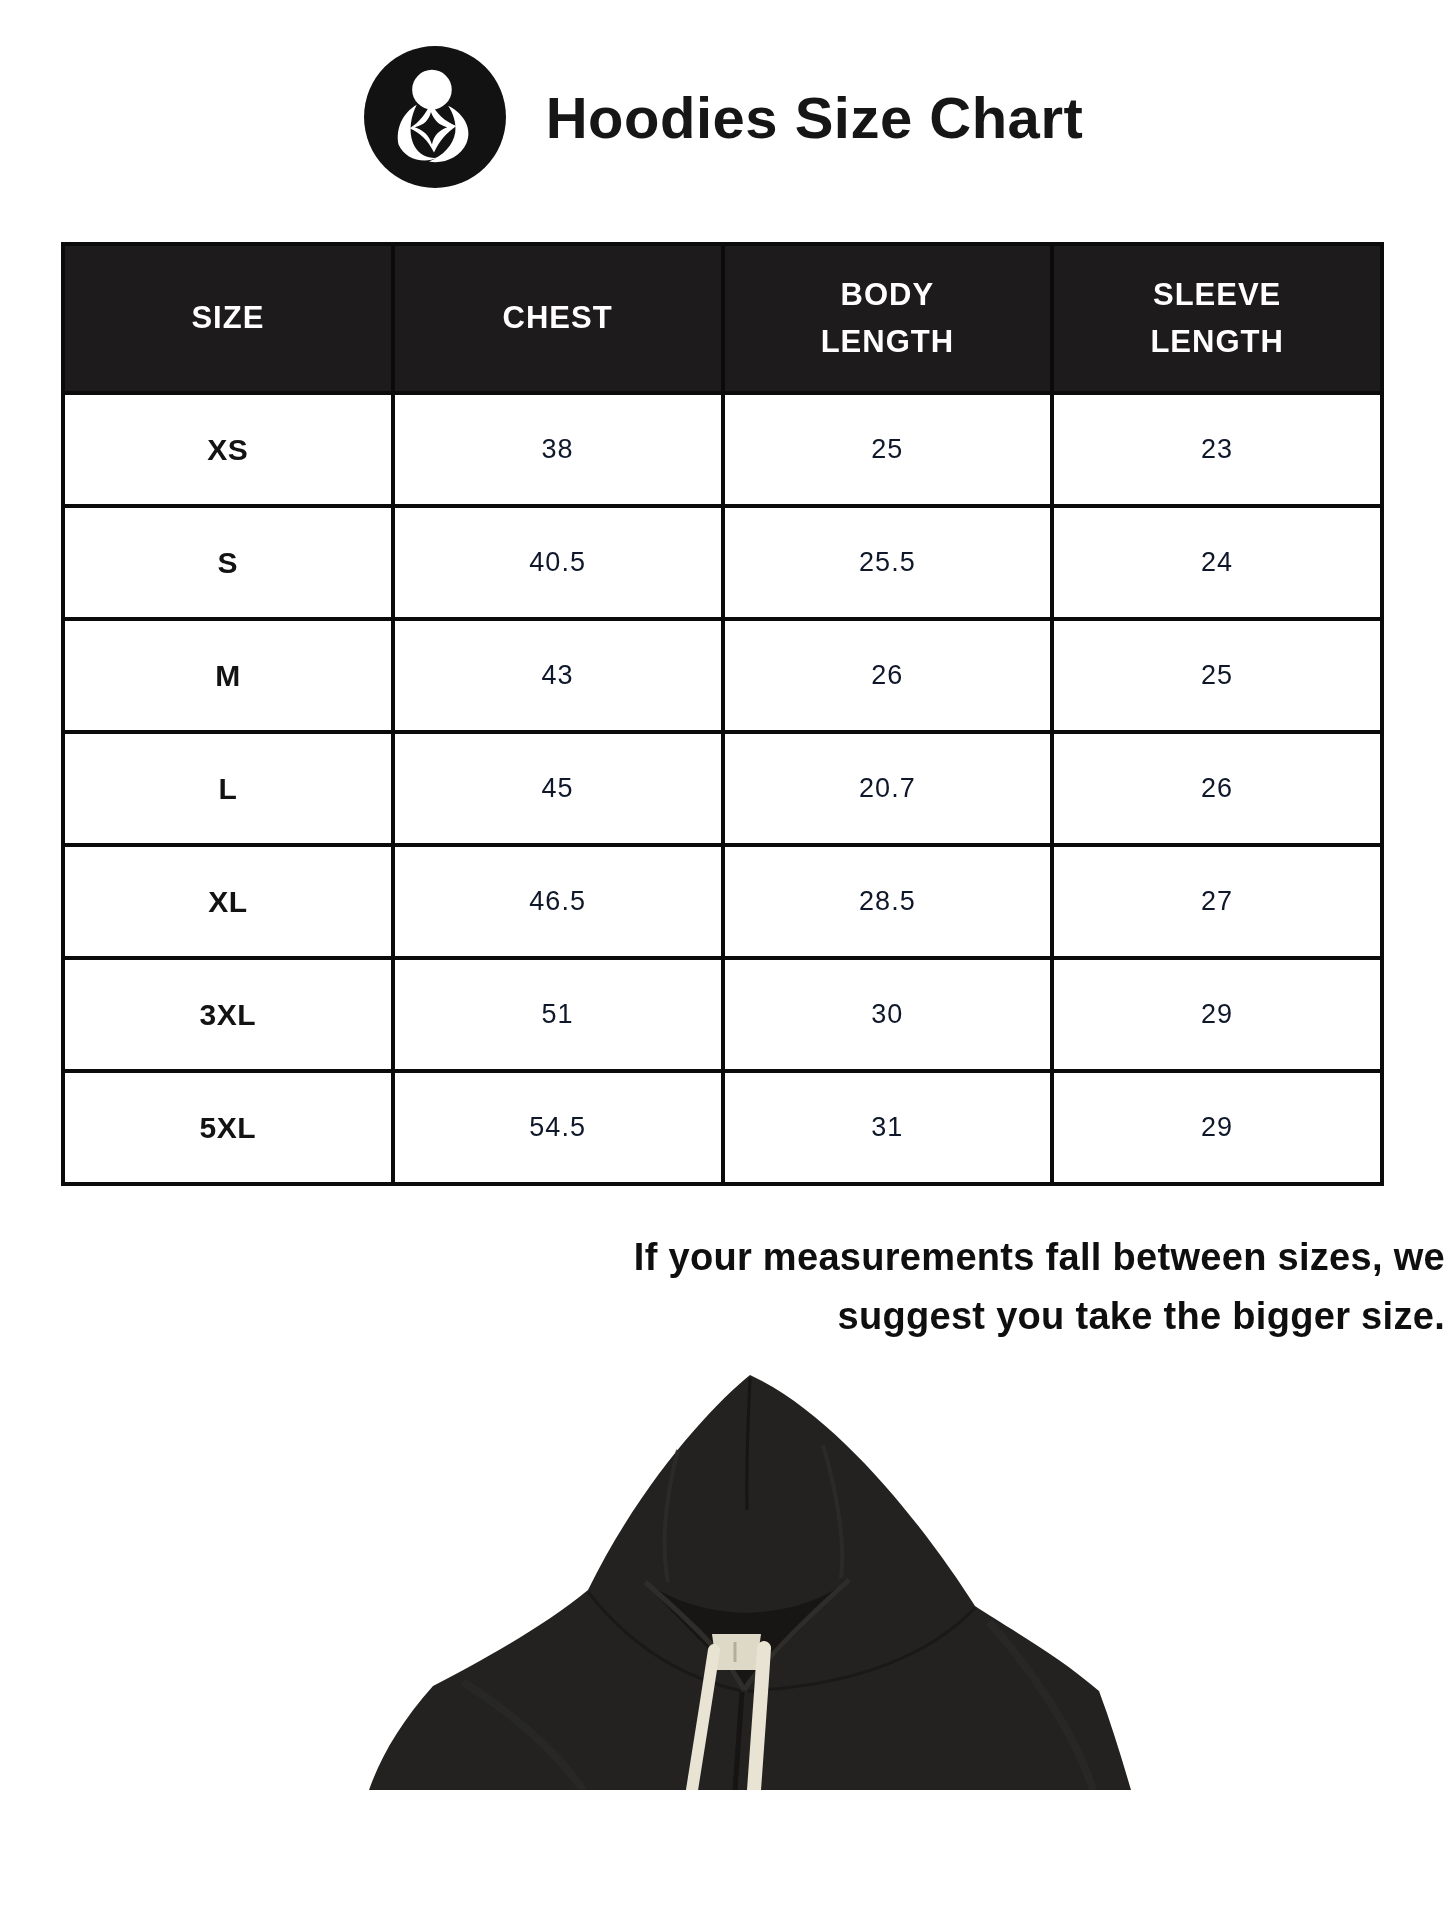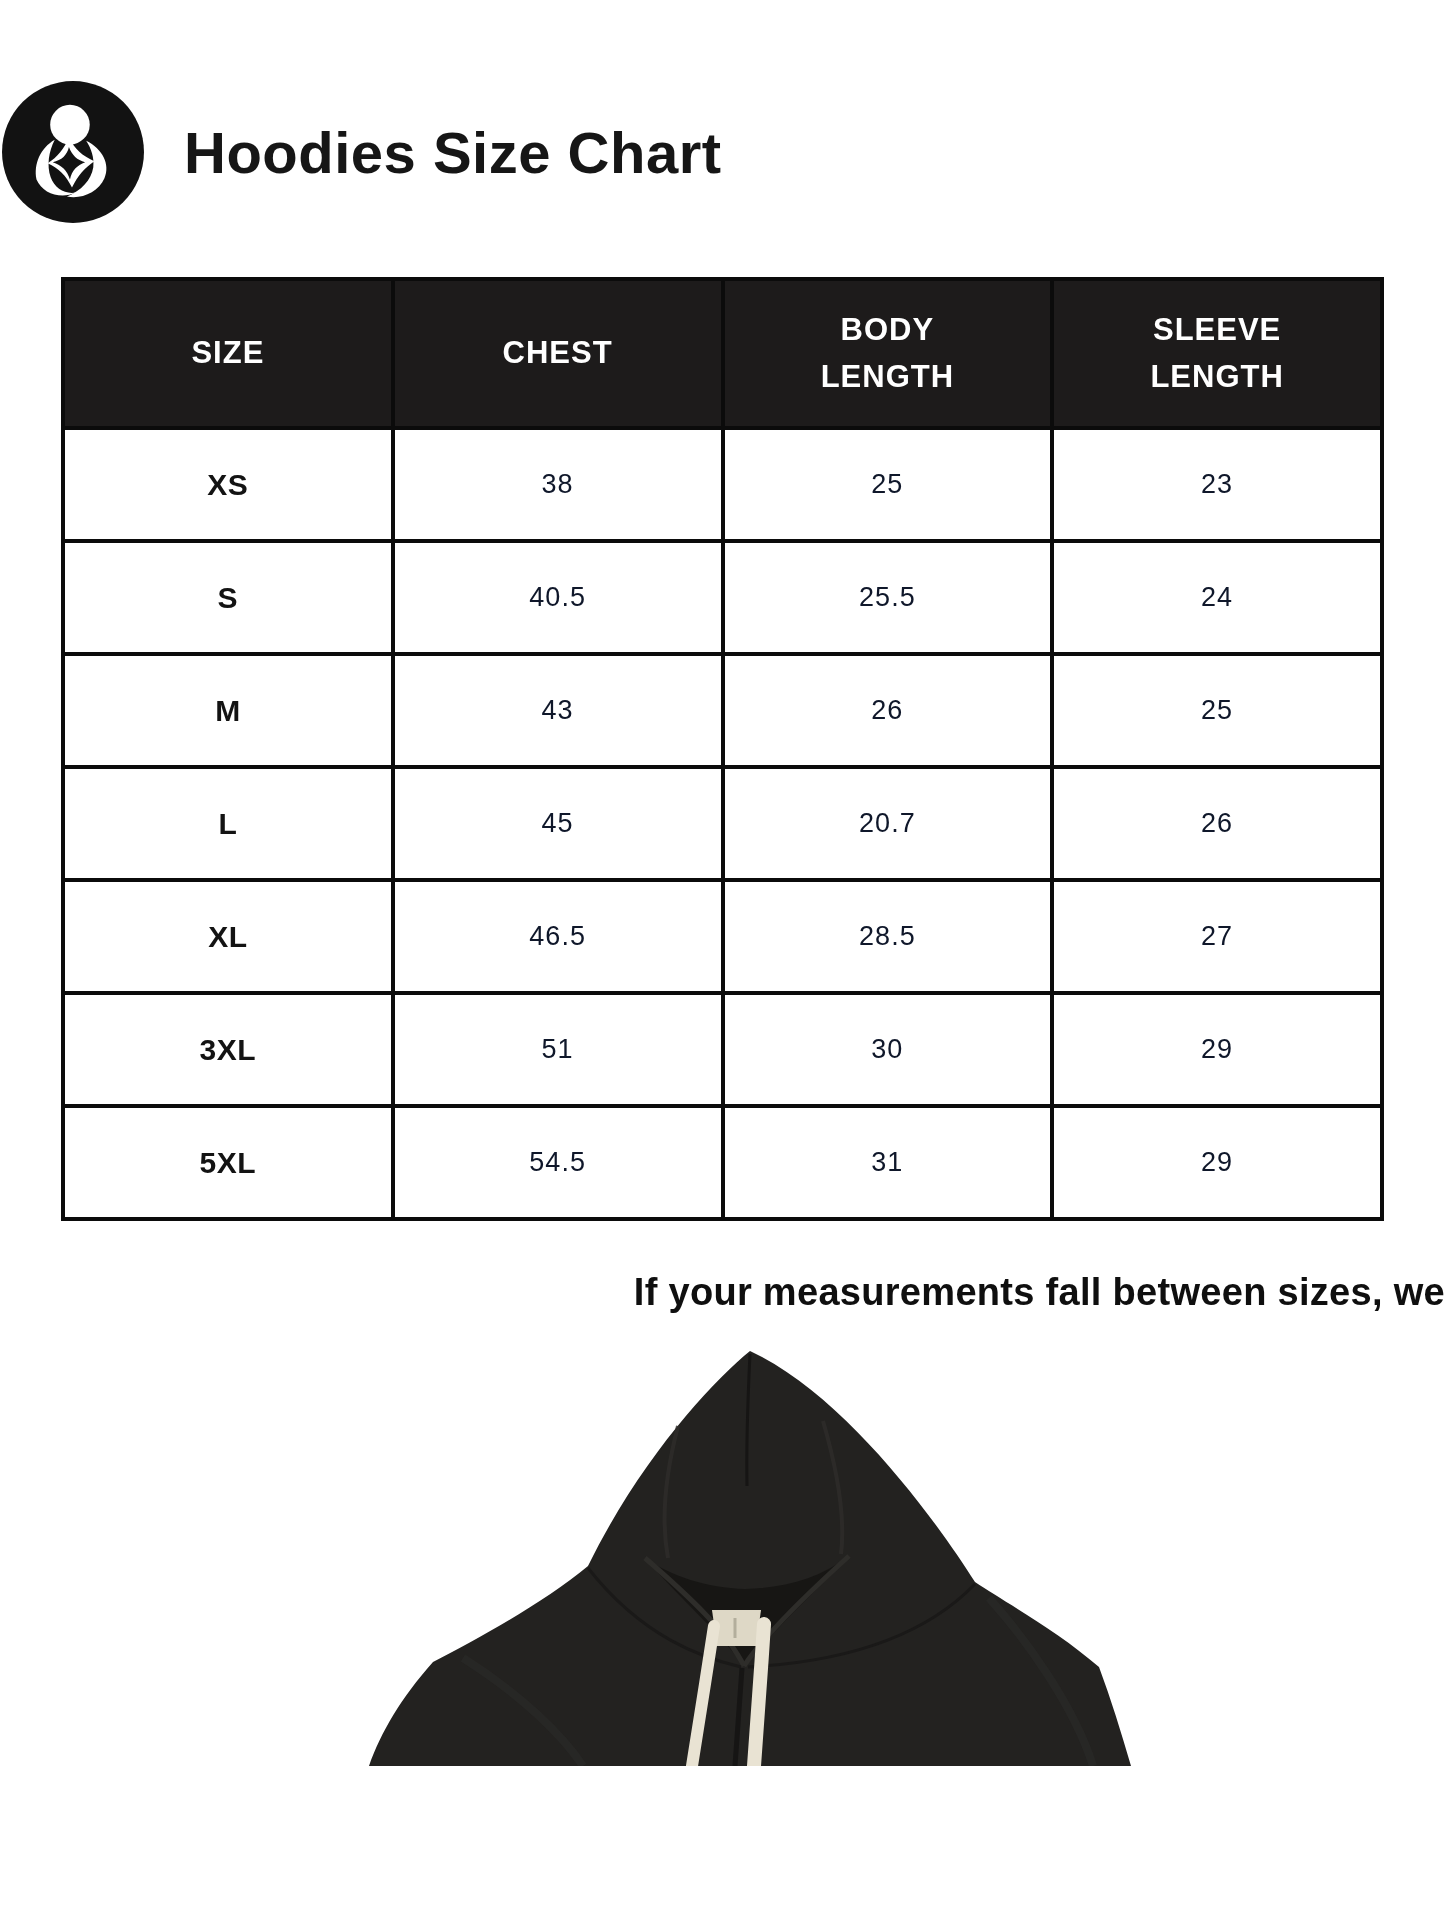--- a/index.html
+++ b/index.html
@@ -8,23 +8,24 @@
   .page {
     position: relative;
     width: 1445px;
     height: 1927px;
     margin: 0 auto;
     background: #ffffff;
     overflow: hidden;
   }
   
   .header-row {
-    padding-top: 79px;
+    padding-top: 44px;
     display: flex;
     align-items: center;
+    justify-content: center;
     gap: 38px;
   }
   .logo-wrap { width: 146px; height: 146px; flex: 0 0 auto; }
   .logo-wrap svg { width: 100%; height: 100%; display: block; }
   .page-title {
     font-size: 58px;
     font-weight: 700;
     letter-spacing: 0.5px;
     color: #161616;
   }
@@ -151,20 +152,21 @@
         <td class="cell-size">5XL</td>
         <td class="cell-val">54.5</td>
         <td class="cell-val">31</td>
         <td class="cell-val">29</td>
       </tr>
     </tbody>
   </table>
 
   <div class="note">
     <div>If your measurements fall between sizes, we</div>
+    <div>suggest you take the bigger size.</div>
   </div>
 
   <div class="hoodie-wrap">
     <svg viewBox="0 0 880 430" xmlns="http://www.w3.org/2000/svg" aria-hidden="true">
 
       <path d="M467,15 C430,45 358,122 305,230 C262,266 196,302 150,326 C118,362 98,396 86,430 L848,430 C838,396 828,363 816,331 C776,296 722,266 692,246 C650,180 560,58 467,15 Z" fill="#232220"></path>
 
       <path d="M395,90 C382,140 378,185 385,222" stroke="#2e2d2a" stroke-width="4" fill="none" opacity="0.8"></path>
       <path d="M540,85 C556,140 562,185 558,218" stroke="#2e2d2a" stroke-width="4" fill="none" opacity="0.8"></path>
       <path d="M467,18 C465,60 463,100 464,150" stroke="#161514" stroke-width="3" fill="none"></path>

